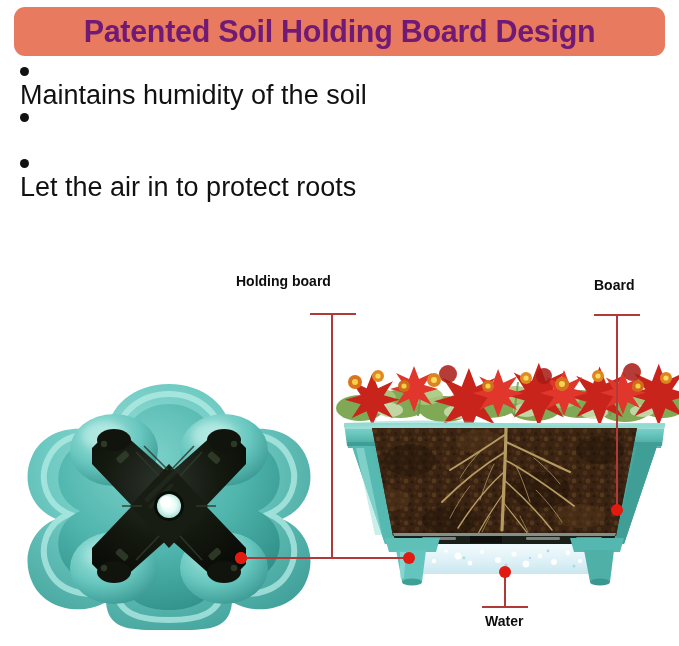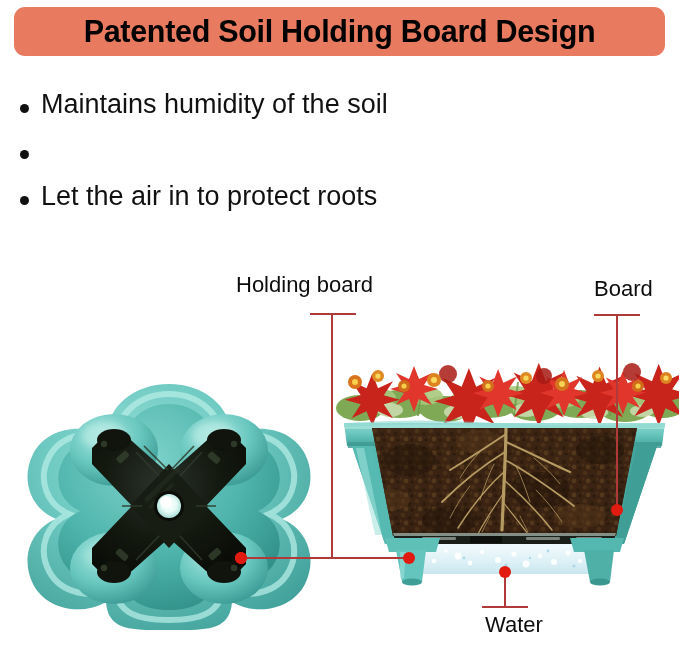--- a/index.html
+++ b/index.html
@@ -27,39 +27,40 @@
     width: 651px;
     height: 49px;
     background: #e87a5f;
     border-radius: 11px;
     display: flex;
     align-items: center;
     justify-content: center;
     box-sizing: border-box;
   }
   .banner-title {
-    color: #000000;
+    color: #701a75;
     font-size: 30.5px;
     font-weight: bold;
     letter-spacing: -0.3px;
     white-space: nowrap;
     line-height: 1;
   }
 
   
   .bullets {
     position: absolute;
     left: 20px;
     top: 72px;
     width: 520px;
   }
   .bullet-row {
     display: flex;
-    align-items: flex-end;
+    align-items: flex-start;
     height: 46px;
+    flex-direction: column;
   }
   .bullet-dot {
     width: 9px;
     height: 9px;
     border-radius: 50%;
     background: #111111;
     margin-right: 12px;
     flex: 0 0 auto;
     position: relative;
     top: -5px;
@@ -67,22 +68,22 @@
   .bullet-text {
     font-size: 27px;
     color: #111111;
     line-height: 1.05;
     white-space: nowrap;
   }
 
   
   .callout-label {
     position: absolute;
-    font-size: 22px;
-    font-weight: normal;
+    font-size: 14px;
+    font-weight: bold;
     color: #0d0d0d;
     white-space: nowrap;
     line-height: 1;
   }
   #label-holding-board { left: 236px; top: 274px; }
   #label-soil          { left: 594px; top: 278px; }
   #label-water         { left: 485px; top: 614px; }
 
   
   .leader {

